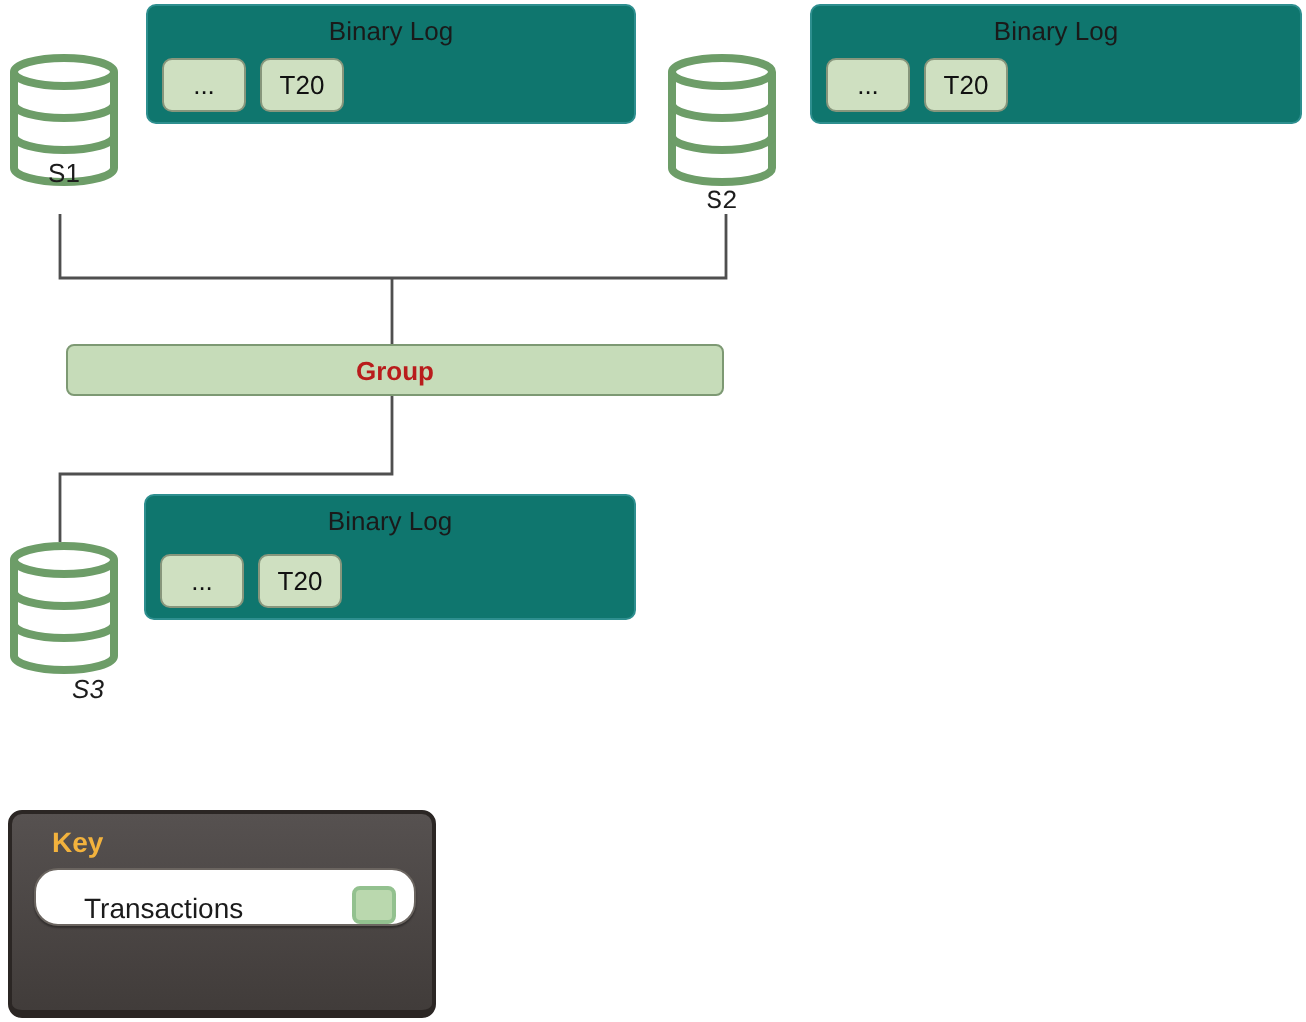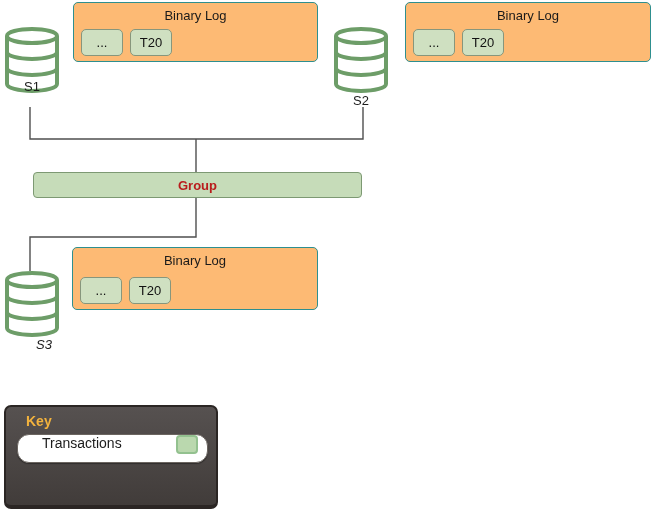--- a/index.html
+++ b/index.html
@@ -19,27 +19,27 @@
   
   .cyl { position: absolute; width: 56px; height: 66px; z-index: 1; }
   .srv-label {
     position: absolute; width: 56px; text-align: center;
     font-size: 13px; color: #1c1c1c; z-index: 1;
   }
   #cyl-s1 { left: 4px;   top: 27px; }
   #cyl-s2 { left: 333px; top: 27px; }
   #cyl-s3 { left: 4px;   top: 271px; }
   #lbl-s1 { left: 4px;   top: 79px; }
-  #lbl-s2 { left: 333px; top: 93px; }
+  #lbl-s2 { left: 333px; top: 93px; font-family: Liberation Mono, monospace; }
   #lbl-s3 { left: 16px;   top: 337px; font-style: italic; }
 
   
   .binlog {
     position: absolute; z-index: 1;
-    background: #fdba74;
+    background: #0f766e;
     border: 1.5px solid #2e8f8f;
     border-radius: 5px;
     box-sizing: border-box;
   }
   .binlog-title {
     text-align: center; font-size: 13px; color: #1a1a1a;
     margin-top: 5px;
   }
   .entries { position: absolute; left: 7px; top: 26px; display: flex; gap: 7px; }
   .txn {
@@ -75,21 +75,21 @@
   }
   #key-title {
     font-size: 14px; font-weight: bold; color: #f2b23d;
     margin: 6px 0 0 20px;
   }
   .key-rows { position: absolute; left: 11px; top: 27px; width: 191px; }
   .key-row {
     box-sizing: border-box;
     width: 191px; height: 29px; margin-bottom: 5px;
     background: #ffffff; border: 1px solid #6b6560; border-radius: 12px;
-    display: flex; align-items: flex-start; justify-content: space-between;
+    display: flex; align-items: flex-end; justify-content: space-between;
     padding: 0 9px 0 24px;
     box-shadow: 0 1px 1px rgba(0,0,0,0.35);
   }
   .key-row-label { font-size: 14px; color: #1b1b1b; white-space: nowrap; }
   .swatch {
     width: 22px; height: 19px; box-sizing: border-box; border-radius: 4px;
     flex: 0 0 auto;
   }
   .swatch-green  { background: #bad8ae; border: 2px solid #93c18f; }
   .swatch-orange { background: #ecae5e; border: 2px solid #d0893b; }

